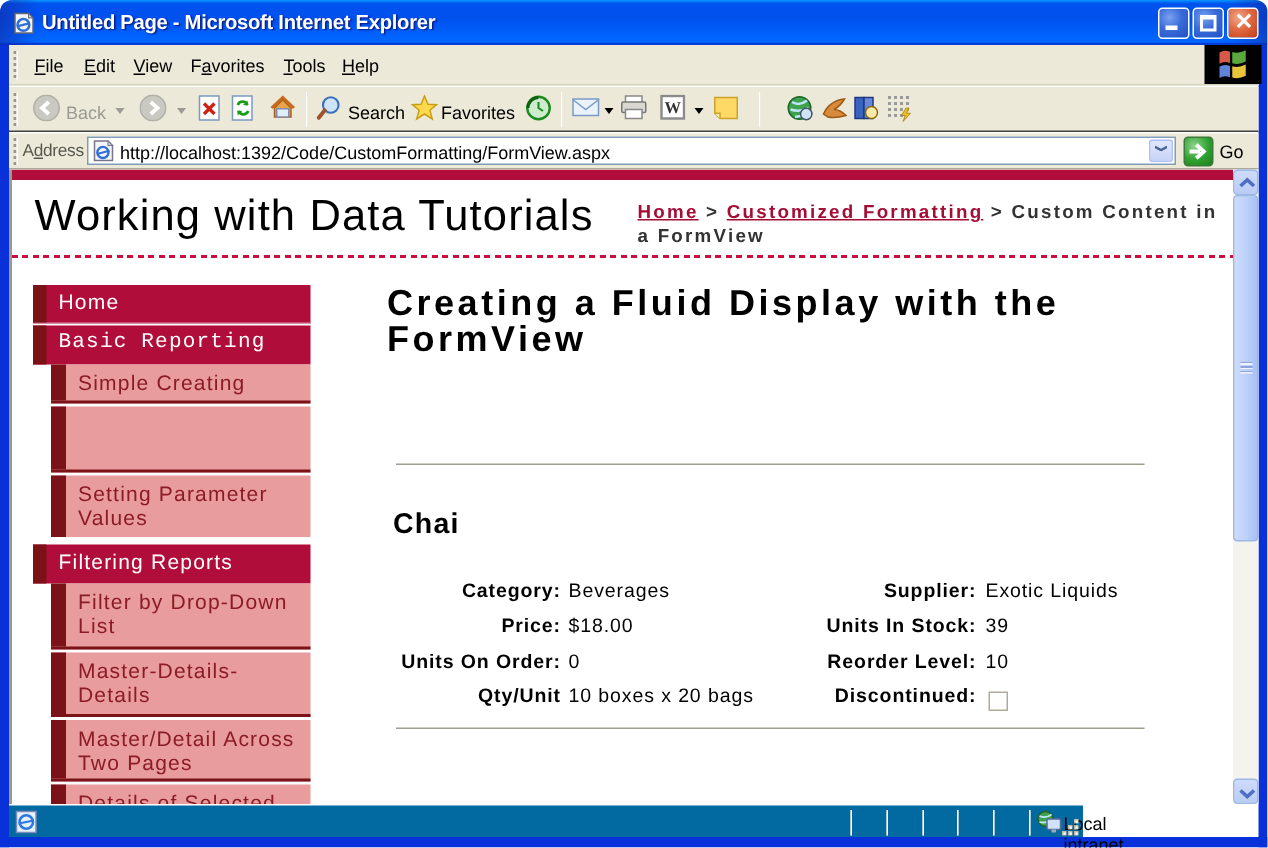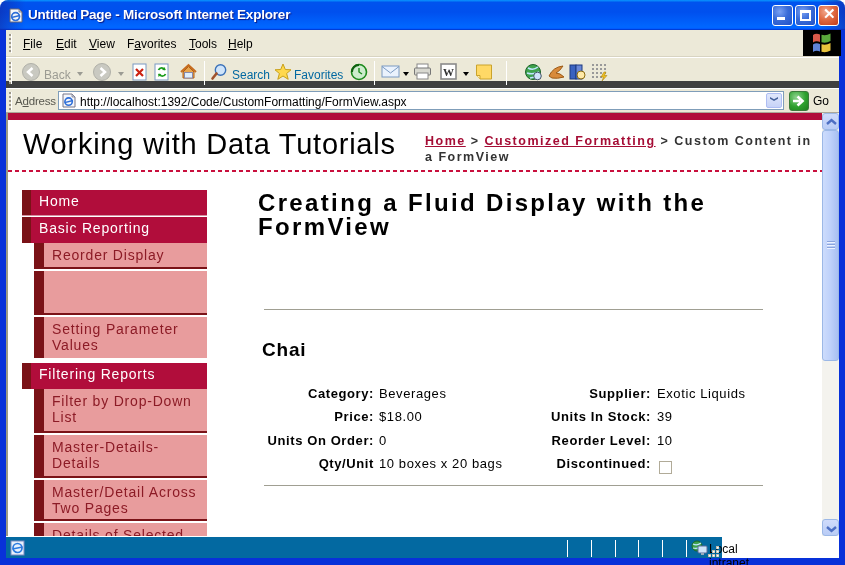--- a/index.html
+++ b/index.html
@@ -32,25 +32,25 @@
 #bord-b { position:absolute; left:0; top:558px; width:845px; height:7px; background:#0831d9; }
 
 
 #menubar { position:absolute; left:6px; top:30px; width:833px; height:27px; background:#ECE9D8; border-bottom:1px solid #d8d4c2; }
 .grip { position:absolute; width:3px; background:repeating-linear-gradient(180deg,#9b968a 0px,#9b968a 2px,#ECE9D8 2px,#ECE9D8 4px); border-right:1px solid #fff; }
 #menubar .grip { left:3px; top:4px; height:19px; }
 .mitem { position:absolute; top:7px; font-size:12px; color:#000; }
 #throbber { position:absolute; left:797px; top:0px; width:38px; height:26px; background:#000; }
 
 
-#toolbar { position:absolute; left:6px; top:58px; width:833px; height:30px; background:#ECE9D8; border-bottom:7px solid #404040; }
+#toolbar { position:absolute; left:6px; top:58px; width:833px; height:30px; background:#ECE9D8; border-bottom:1px solid #404040; }
 #toolbar .grip { left:3px; top:4px; height:22px; }
 .tsep { position:absolute; top:3px; width:1px; height:24px; background:#c9c4b2; border-right:1px solid #fff; }
 .ticon { position:absolute; top:5px; }
-.tlabel { position:absolute; top:10px; font-size:12px; color:#0369a1; }
+.tlabel { position:absolute; top:10px; font-size:12px; color:#000000; }
 .gray { color:#9b9b93; }
 .ddarrow { position:absolute; top:14px; width:0; height:0; border-left:3px solid transparent; border-right:3px solid transparent; border-top:4px solid #9b9b93; }
 .ddarrow.dark { border-top-color:#000; }
 
 
 #addrbar { position:absolute; left:6px; top:89px; width:833px; height:24px; background:#ECE9D8; border-bottom:1px solid #aca899; }
 #addrbar .grip { left:3px; top:3px; height:18px; }
 #addr-label { position:absolute; left:9px; top:6px; font-size:11.5px; color:#58584f; letter-spacing:-0.2px; }
 #addr-field { position:absolute; left:52px; top:2px; width:726px; height:19px; background:#fff; border:1px solid #7f9db9; }
 #addr-ieicon { position:absolute; left:3px; top:1px; width:14px; height:15px; }
@@ -295,27 +295,27 @@
   <div id="viewport">
     <div id="redbar"></div>
     <div id="site-title">Working with Data Tutorials</div>
     <div id="crumbs"><a>Home</a> &gt; <a>Customized Formatting</a> &gt; Custom Content in<br>a FormView</div>
     <div id="dashline"></div>
 
     <div class="m1" style="top:77px; height:26px; border-bottom:1px solid #d58fa0;">
         <div class="bar"></div>
         <div class="txt">Home</div>
       </div>
-    <div class="m1" style="top:104px; height:26px;">
+    <div class="m1" style="top:104px; height:26px;font-family:Liberation Mono, monospace;">
         <div class="bar"></div>
         <div class="txt">Basic Reporting</div>
       </div>
     <div class="m2" style="top:130px; height:26px; border-bottom:2px solid #7a1217;">
         <div class="bar"></div>
-        <div class="txt">Reorder Display</div>
+        <div class="txt">Simple Creating</div>
       </div>
     <div class="m2" style="top:158px; height:44px; border-bottom:2px solid #7a1217;">
         <div class="bar"></div>
       </div>
     <div class="m2" style="top:204px; height:41px;">
         <div class="bar"></div>
         <div class="txt">Setting Parameter<br>Values</div>
       </div>
     <div class="m1" style="top:250px; height:26px;">
         <div class="bar"></div>

